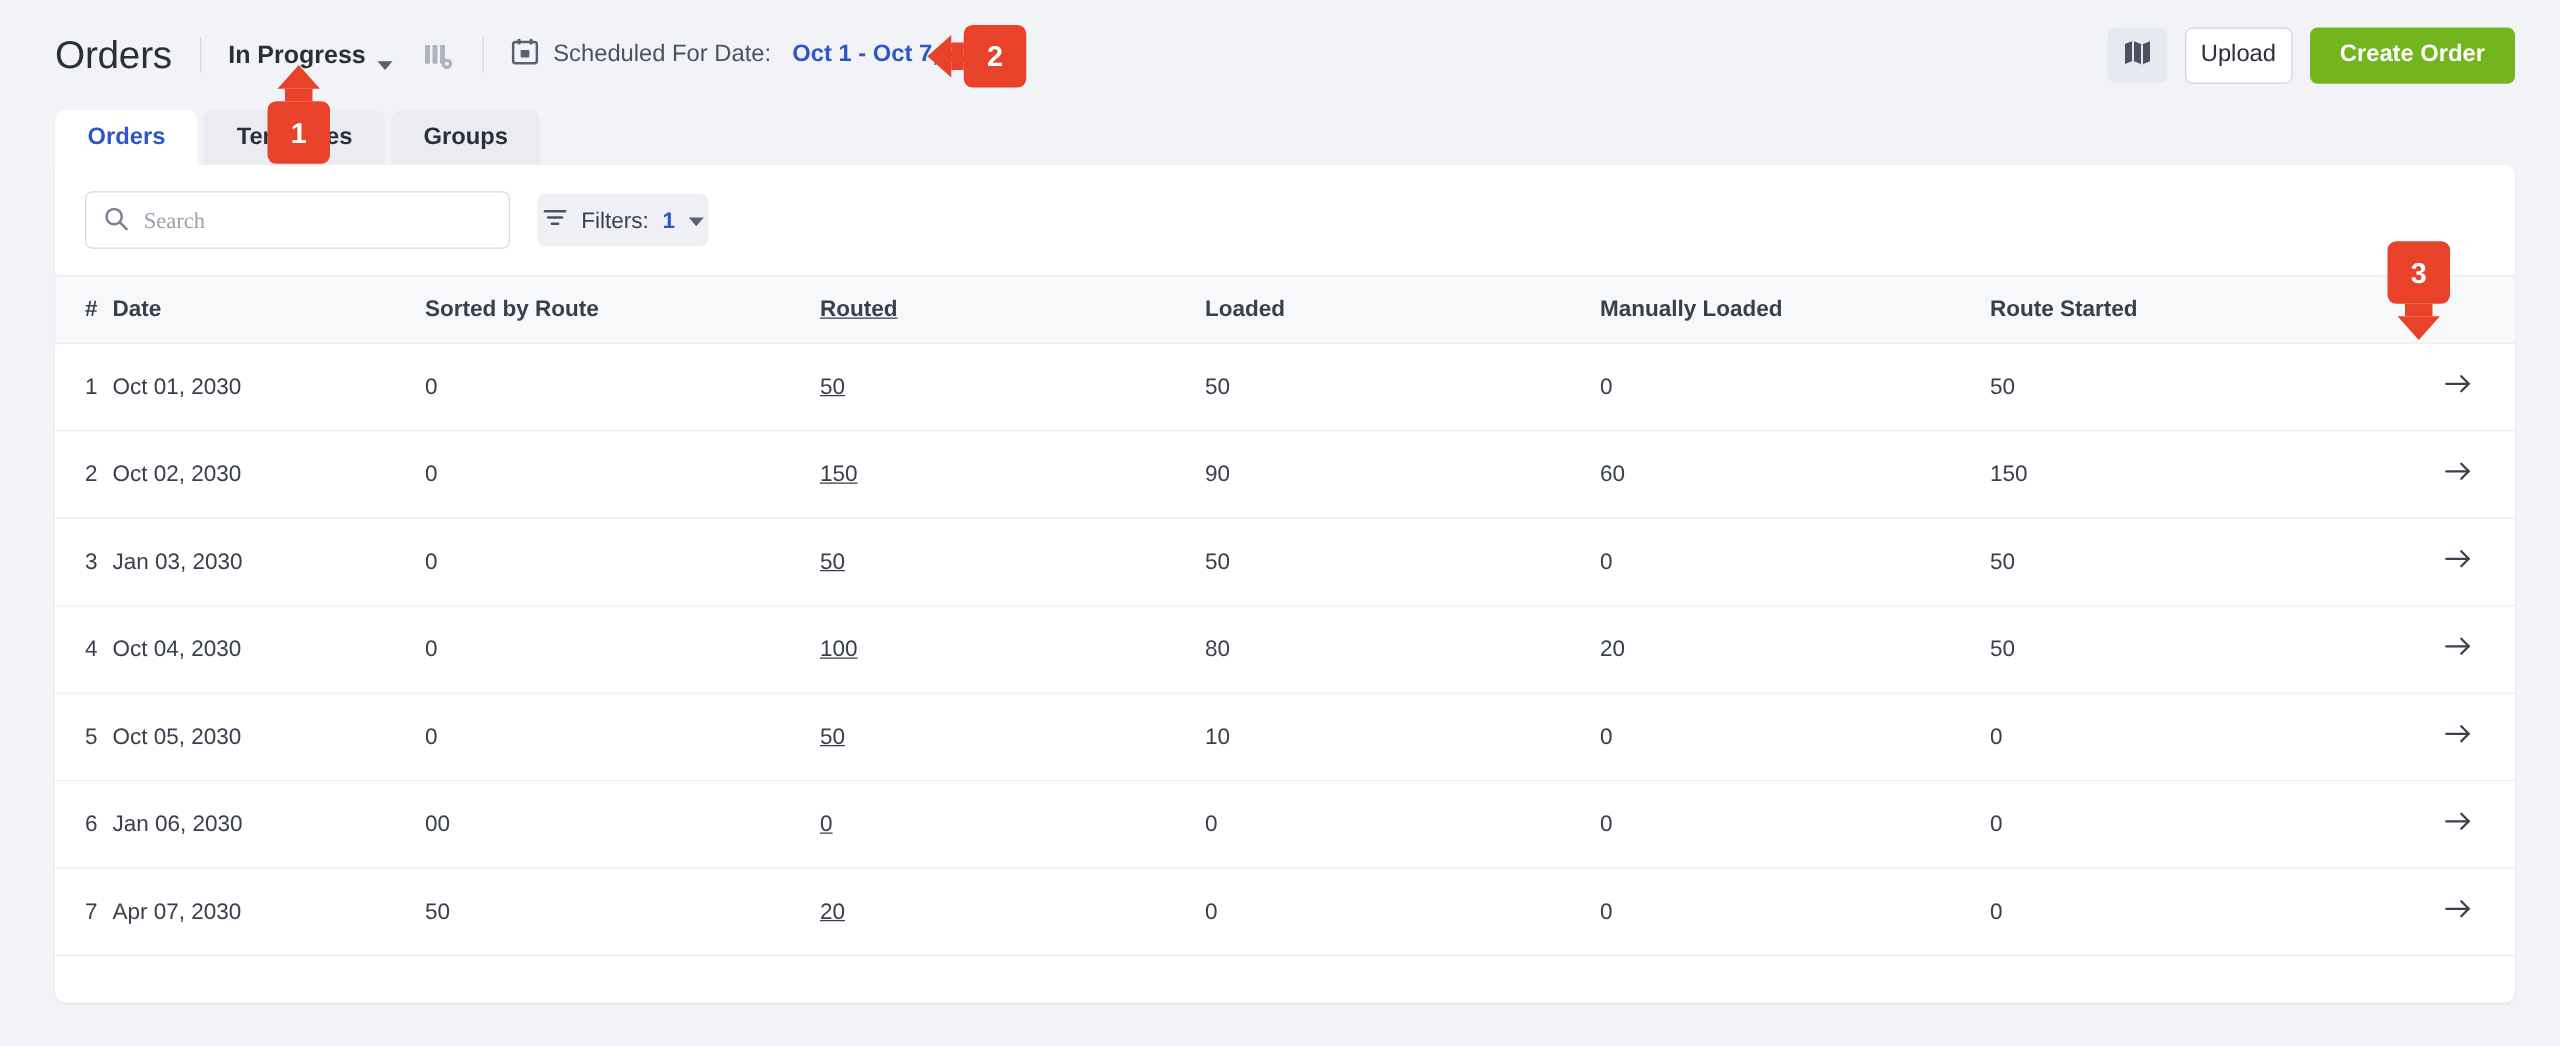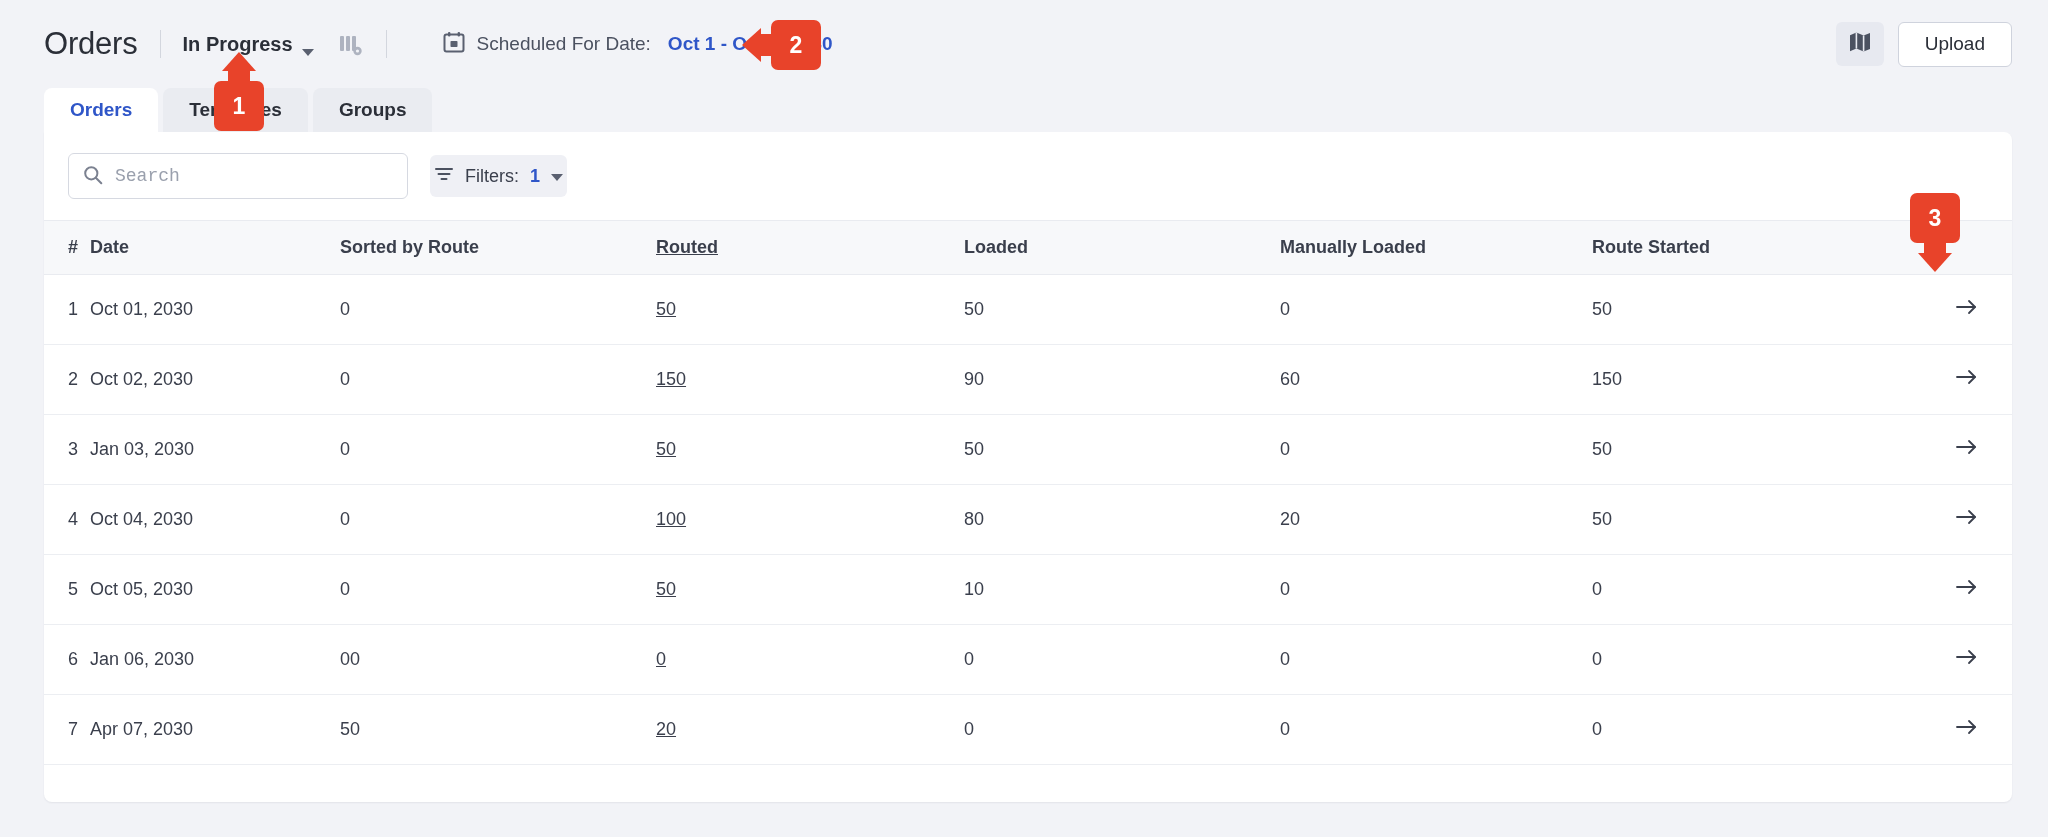--- a/index.html
+++ b/index.html
@@ -54,21 +54,20 @@
     width: 26px; height: 26px;
     display: flex; align-items: flex-end; justify-content: center;
     cursor: pointer;
   }
   .sched {
     display: flex;
     align-items: center;
     gap: 12px;
     font-size: 19px;
     color: #4b5160;
-    margin-left: 34px;
   }
   .sched-val {
     color: #2f56c8;
     font-weight: 700;
     margin-left: 5px;
     cursor: pointer;
   }
   .topbar-right {
     margin-left: auto;
     display: flex;
@@ -77,21 +76,21 @@
   }
   .icon-btn {
     width: 48px; height: 44px;
     background: #e7e9f0;
     border-radius: 6px;
     display: flex; align-items: center; justify-content: center;
     cursor: pointer;
   }
   .btn-upload {
     height: 45px;
-    padding: 0 26px;
+    padding: 0 12px;
     background: #ffffff;
     border: 1px solid #cfd3dd;
     border-radius: 6px;
     font-size: 19px;
     color: #2b2f38;
     display: flex; align-items: center;
     cursor: pointer;
     font-family: "Liberation Sans", sans-serif;
   }
   .btn-create {
@@ -153,21 +152,21 @@
     width: 340px;
     height: 46px;
   }
   .search-input {
     width: 100%; height: 100%;
     border: 1px solid #d6d9e1;
     border-radius: 6px;
     padding: 0 12px 0 46px;
     font-size: 18px;
     color: #2b2f38;
-    font-family: Liberation Mono, monospace;
+    font-family: Liberation Serif, serif;
     outline: none;
     background: #fff;
   }
   .search-input::placeholder { color: #9aa0ad; }
   .search-ic {
     position: absolute;
     left: 15px; top: 12px;
     pointer-events: none;
   }
   .filters-btn {
@@ -305,20 +304,21 @@
   <div class="topbar-right">
     <div class="icon-btn">
       <span>
         <svg width="24" height="24" viewBox="0 0 24 24">
           <path d="M2 5.2 L8.4 2.6 L15.6 5.6 L22 3 L22 19 L15.6 21.6 L8.4 18.6 L2 21.2 Z" fill="#4b5160"></path>
           <path d="M8.4 2.6 L8.4 18.6 M15.6 5.6 L15.6 21.6" stroke="#e7e9f0" stroke-width="1.6"></path>
         </svg>
       </span>
     </div>
     <button class="btn-upload">Upload</button>
+    <button class="btn-create">Create Order</button>
   </div>
 
   <div class="marker" id="marker-1">
     <div class="arrow-up"></div>
     <div class="m-stem-v"></div>
     <div class="marker-box">1</div>
   </div>
 
   <div class="marker marker-h" id="marker-2">
     <div class="arrow-left"></div>

